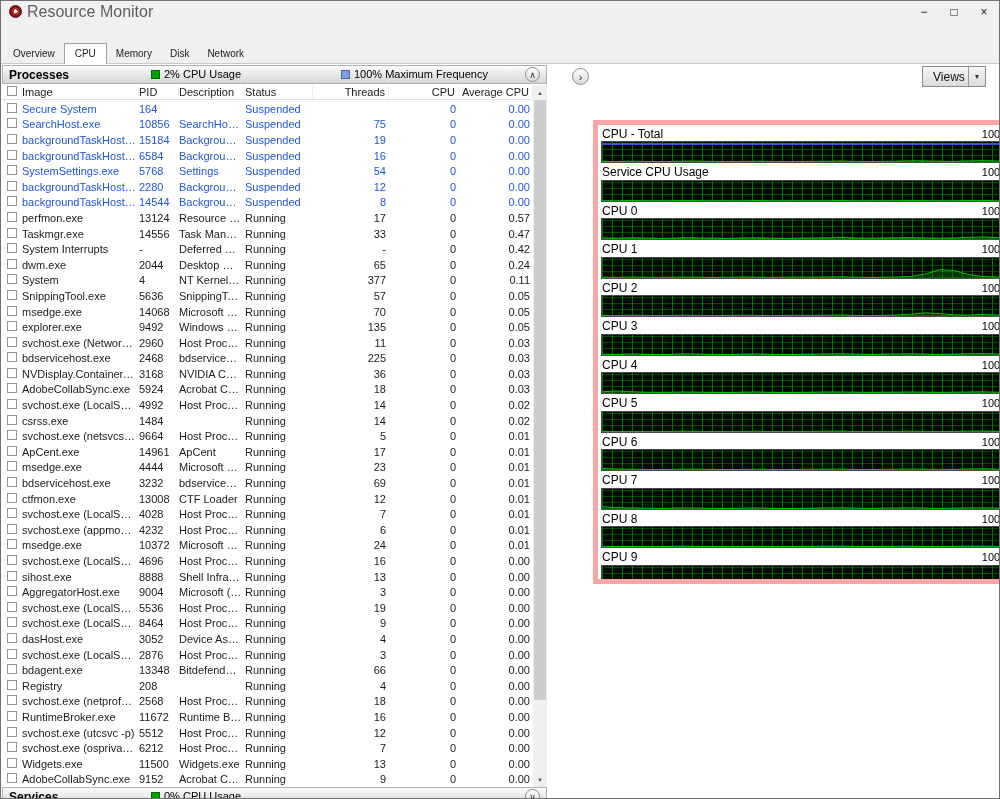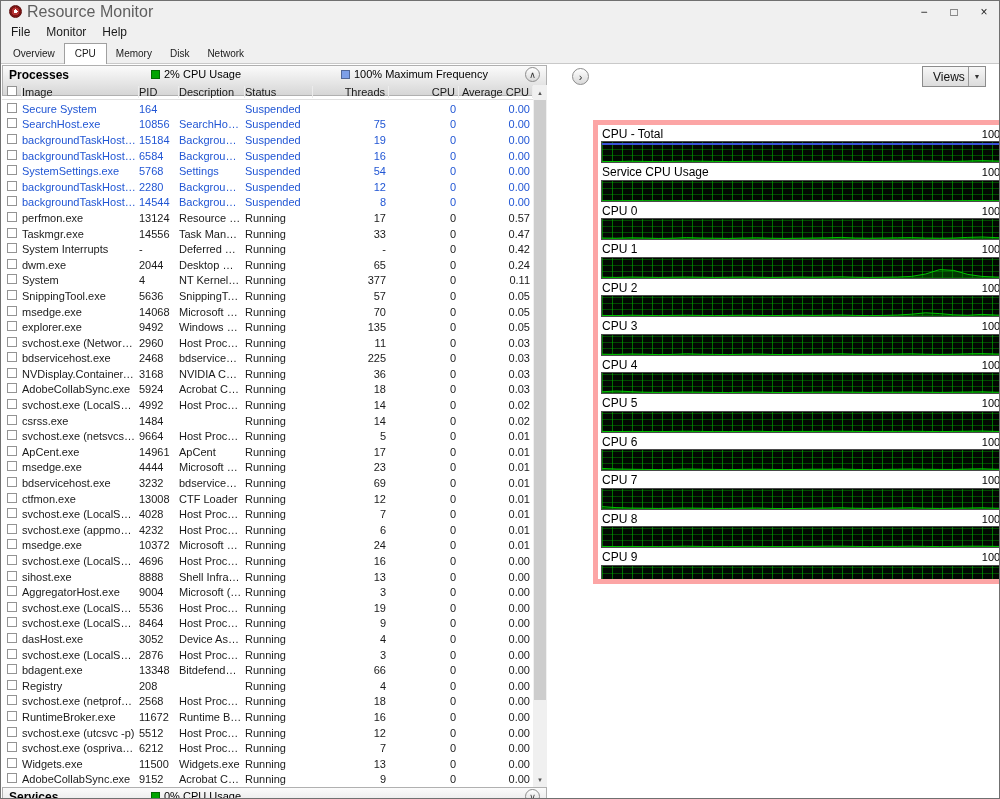--- a/index.html
+++ b/index.html
@@ -26,21 +26,21 @@
   
   .tabbar { position:absolute; top:40px; left:0; right:0; height:23px; background:#f0f0f0;
             border-bottom:1px solid #c9c9c9; display:flex; align-items:flex-end; padding-left:3px; }
   .tab { font-size:10px; color:#1a1a1a; padding:3px 9px 4px; }
   .tab.selected { background:#fff; border:1px solid #a0a0a0; border-bottom:none;
                   padding:4px 10px 5px; margin-bottom:-1px; }
 
   .main { position:absolute; top:63px; left:0; right:0; bottom:0; background:#fff; }
 
   
-  .sec-header { position:absolute; left:1px; width:545px; height:31px;
+  .sec-header { position:absolute; left:1px; width:545px; height:19px;
                 background:linear-gradient(#fbfbfb,#d6d6d6); border:1px solid #b0b0b0;
                 font-size:12px; color:#000; }
   #processes-header { top:1px; }
   #services-header { top:723px; }
   .sec-title { position:absolute; left:6px; top:2px; font-weight:bold; }
   .legend { position:absolute; top:2px; display:flex; align-items:center; gap:4px; font-size:11px; }
   .legend.l1 { left:148px; } .legend.l2 { left:338px; }
   .sq { width:9px; height:9px; border:1px solid rgba(0,0,0,.35); display:inline-block; }
   .sq.green { background:#00a400; } .sq.blue { background:#7d9fe8; }
   .chev-btn { position:absolute; right:6px; top:1px; width:15px; height:15px; border-radius:50%;
@@ -99,25 +99,20 @@
   <div class="titlebar">
     <span class="app-icon"></span>
     <span class="title-text">Resource Monitor</span>
     <span class="win-controls">
       <span class="win-btn">−</span>
       <span class="win-btn">□</span>
       <span class="win-btn">×</span>
     </span>
   </div>
 
-  <div class="menubar">
-    <span class="menu-item">File</span>
-    <span class="menu-item">Monitor</span>
-    <span class="menu-item">Help</span>
-  </div>
 
   <div class="tabbar">
     <span class="tab">Overview</span>
     <span class="tab selected">CPU</span>
     <span class="tab">Memory</span>
     <span class="tab">Disk</span>
     <span class="tab">Network</span>
   </div>
 
   <div class="main">

